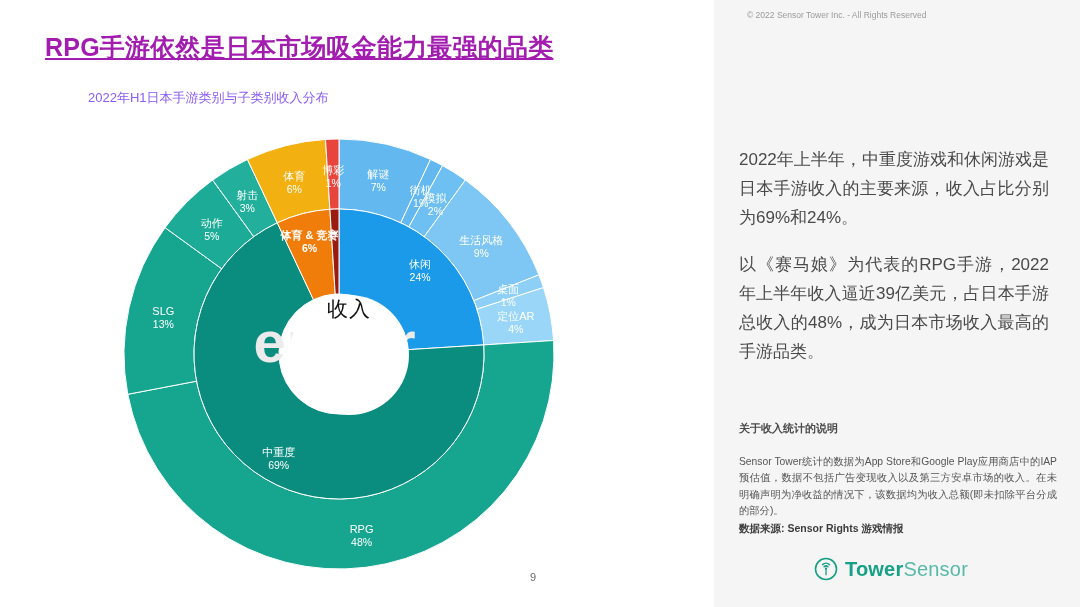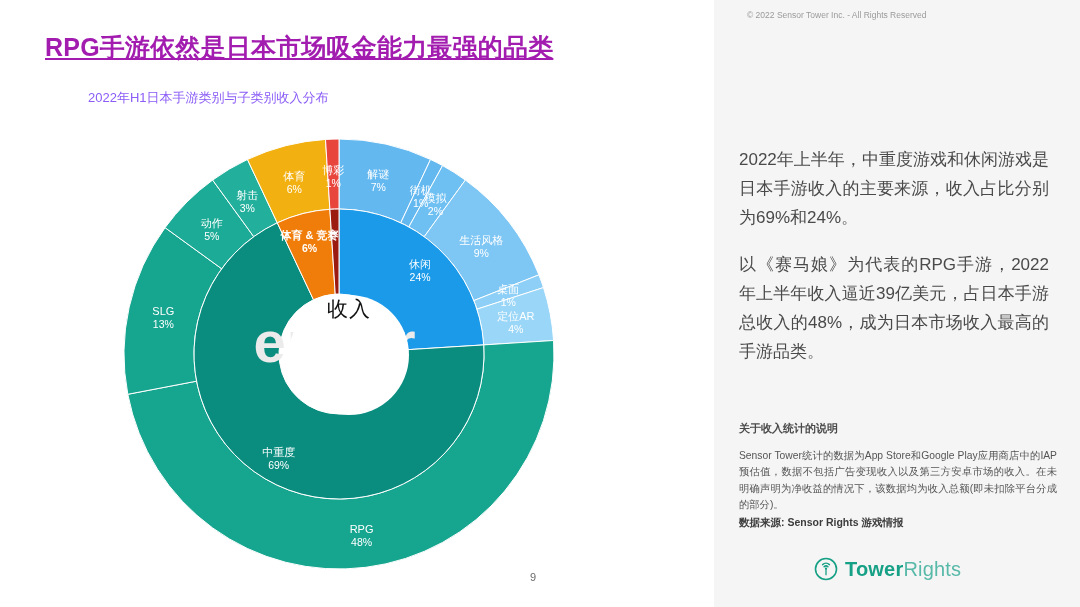--- a/index.html
+++ b/index.html
@@ -66,21 +66,21 @@
     font-size:8.5px;color:#9a9a9a;white-space:nowrap;
   }
   #body-text{position:absolute;left:25px;top:145px;width:310px;}
   #body-text p{
     margin:0 0 17px 0;
     font-size:17px;line-height:1.72;color:#4a4a4a;
     text-align:justify;
   }
   #footnote{position:absolute;left:25px;top:421px;width:318px;}
   #footnote .fn-title{
-    font-size:11px;font-weight:bold;color:#4a4a4a;margin-bottom:12px;
+    font-size:11px;font-weight:bold;color:#4a4a4a;margin-bottom:18px;
   }
   #footnote .fn-body{
     font-size:10.3px;line-height:1.58;color:#555;text-align:justify;
   }
   #footnote .fn-source{
     font-size:10.5px;font-weight:bold;color:#3c3c3c;margin-top:3px;
   }
   #logo{
     position:absolute;left:100px;top:557px;
     display:flex;align-items:center;gap:7px;
@@ -168,16 +168,16 @@
     </div>
 
     <div id="logo">
       <svg width="24" height="24" viewBox="0 0 24 24">
         <circle cx="12" cy="12" r="10.5" fill="none" stroke="#16a085" stroke-width="1.6"></circle>
         <path d="M8.6 7.6 A5 5 0 0 1 15.4 7.6" fill="none" stroke="#16a085" stroke-width="1.5" stroke-linecap="round"></path>
         <path d="M10.1 9.8 A2.7 2.7 0 0 1 13.9 9.8" fill="none" stroke="#16a085" stroke-width="1.5" stroke-linecap="round"></path>
         <circle cx="12" cy="11.6" r="1.15" fill="#16a085"></circle>
         <rect x="11.35" y="11.6" width="1.3" height="6.6" rx="0.5" fill="#16a085"></rect>
       </svg>
-      <span class="logo-text"><span class="logo-sensor">Tower</span><span class="logo-tower">Rights</span></span>
+      <span class="logo-text"><span class="logo-sensor">Tower</span><span class="logo-tower">Sensor</span></span>
     </div>
   </div>
 </div>
 
 </body></html>

